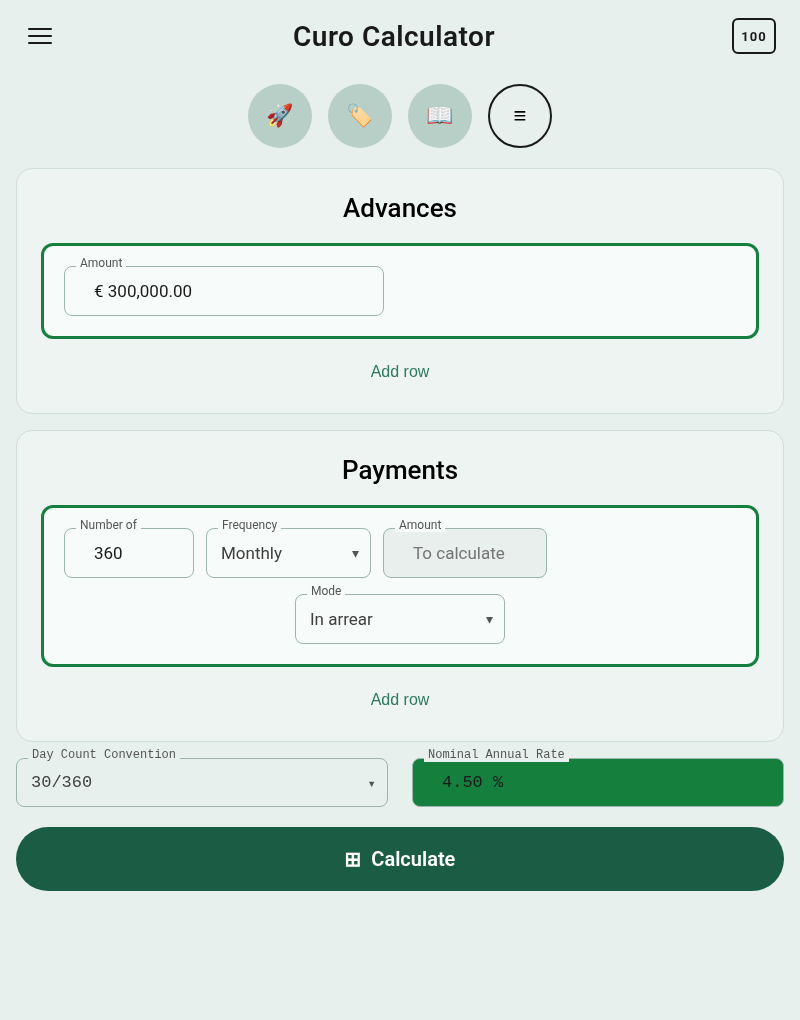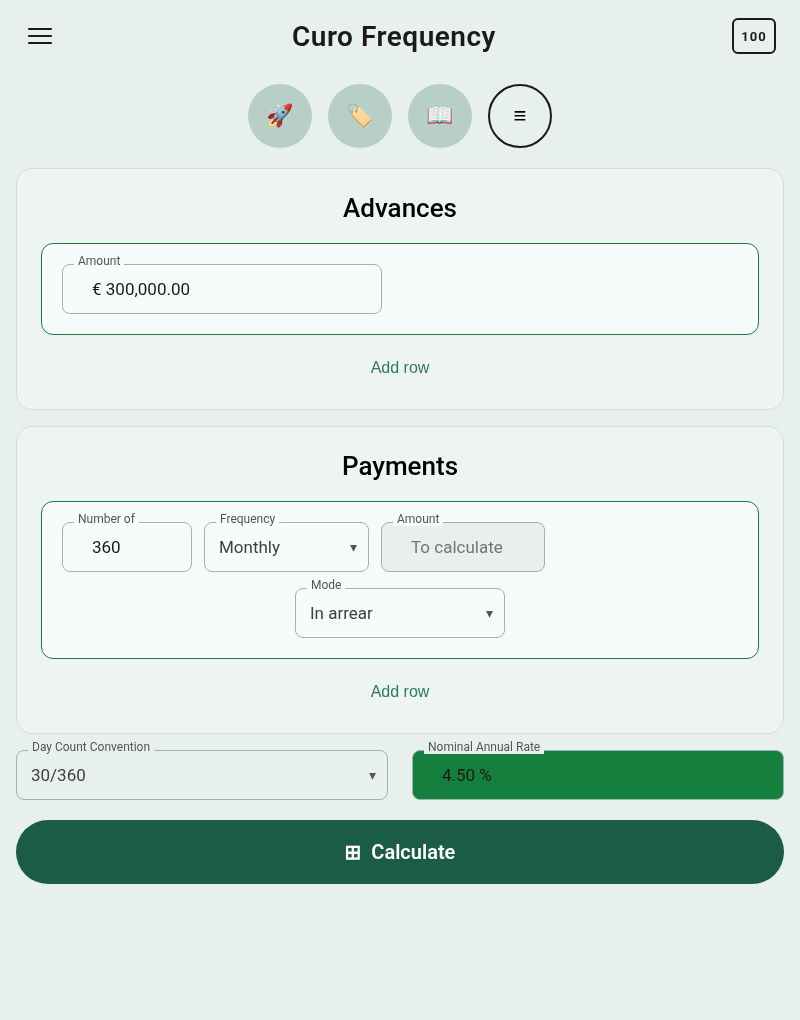--- a/index.html
+++ b/index.html
@@ -102,21 +102,21 @@
       text-align: center;
       margin-bottom: 20px;
       color: #000000;
     }
 
     
     .inner-card {
       background-color: #f7fbfa;
       border-radius: 12px;
       padding: 20px;
-      border: 1px solid #15803d;
+      border: 3px solid #15803d;
       margin-bottom: 16px;
     }
 
     
     .field-wrapper {
       position: relative;
       display: inline-flex;
       flex-direction: column;
     }
 
@@ -214,20 +214,21 @@
       display: flex;
       justify-content: center;
       margin-top: 16px;
     }
 
     
     .bottom-fields {
       display: flex;
       gap: 24px;
       margin: 16px 16px 20px 16px;
+      font-family: Liberation Mono, monospace;
     }
 
     .bottom-fields .field-wrapper,
     .bottom-fields .select-wrapper {
       flex: 1;
     }
 
     .bottom-fields .text-input,
     .bottom-fields .select-input {
       width: 100%;
@@ -258,21 +259,21 @@
   </style>
 </head>
 <body>
 
 <div class="header">
   <div class="menu-icon">
     <span></span>
     <span></span>
     <span></span>
   </div>
-  <span class="header-title">Curo Frequency</span>
+  <span class="header-title">Curo Calculator</span>
   <div class="cash-icon">
     <span>100</span>
   </div>
 </div>
 
 <div class="nav-icons">
   <button class="nav-icon-btn">🚀</button>
   <button class="nav-icon-btn">🏷️</button>
   <button class="nav-icon-btn">📖</button>
   <button class="nav-icon-btn active">≡</button>

